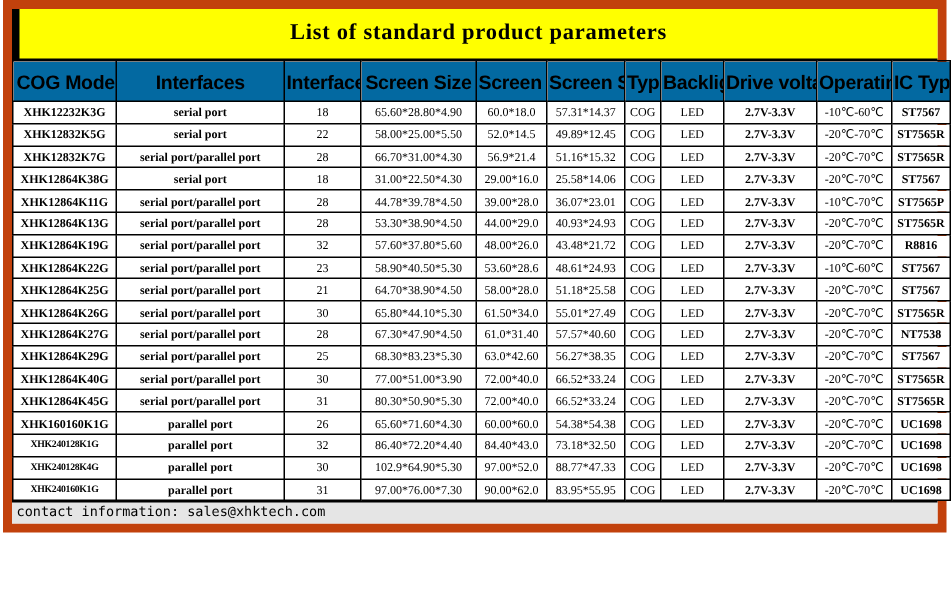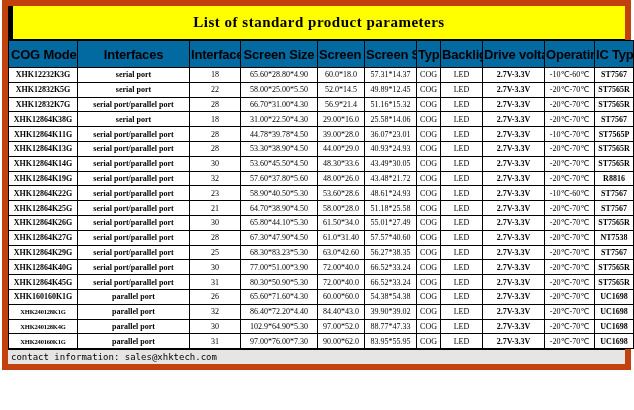--- a/index.html
+++ b/index.html
@@ -169,33 +169,20 @@
           <td class="col-screen-size-outline">53.30*38.90*4.50</td>
           <td class="col-screen-size-view">44.00*29.0</td>
           <td class="col-screen-size-active">40.93*24.93</td>
           <td class="col-type">COG</td>
           <td class="col-backlight">LED</td>
           <td class="col-drive-voltage">2.7V-3.3V</td>
           <td class="col-operating-temp">-20℃-70℃</td>
           <td class="col-ic-type">ST7565R</td>
         </tr>
         <tr>
-          <td class="col-cog-model">XHK12864K14G</td>
-          <td class="col-interfaces">serial port/parallel port</td>
-          <td class="col-interfaces-count">30</td>
-          <td class="col-screen-size-outline">53.60*45.50*4.50</td>
-          <td class="col-screen-size-view">48.30*33.6</td>
-          <td class="col-screen-size-active">43.49*30.05</td>
-          <td class="col-type">COG</td>
-          <td class="col-backlight">LED</td>
-          <td class="col-drive-voltage">2.7V-3.3V</td>
-          <td class="col-operating-temp">-20℃-70℃</td>
-          <td class="col-ic-type">ST7565R</td>
-        </tr>
-        <tr>
           <td class="col-cog-model">XHK12864K19G</td>
           <td class="col-interfaces">serial port/parallel port</td>
           <td class="col-interfaces-count">32</td>
           <td class="col-screen-size-outline">57.60*37.80*5.60</td>
           <td class="col-screen-size-view">48.00*26.0</td>
           <td class="col-screen-size-active">43.48*21.72</td>
           <td class="col-type">COG</td>
           <td class="col-backlight">LED</td>
           <td class="col-drive-voltage">2.7V-3.3V</td>
           <td class="col-operating-temp">-20℃-70℃</td>
@@ -304,21 +291,21 @@
           <td class="col-drive-voltage">2.7V-3.3V</td>
           <td class="col-operating-temp">-20℃-70℃</td>
           <td class="col-ic-type">UC1698</td>
         </tr>
         <tr>
           <td class="col-cog-model narrow">XHK240128K1G</td>
           <td class="col-interfaces">parallel port</td>
           <td class="col-interfaces-count">32</td>
           <td class="col-screen-size-outline">86.40*72.20*4.40</td>
           <td class="col-screen-size-view">84.40*43.0</td>
-          <td class="col-screen-size-active">39.90*39.02</td>
+          <td class="col-screen-size-active">73.18*32.50</td>
           <td class="col-type">COG</td>
           <td class="col-backlight">LED</td>
           <td class="col-drive-voltage">2.7V-3.3V</td>
           <td class="col-operating-temp">-20℃-70℃</td>
           <td class="col-ic-type">UC1698</td>
         </tr>
         <tr>
           <td class="col-cog-model narrow">XHK240128K4G</td>
           <td class="col-interfaces">parallel port</td>
           <td class="col-interfaces-count">30</td>

